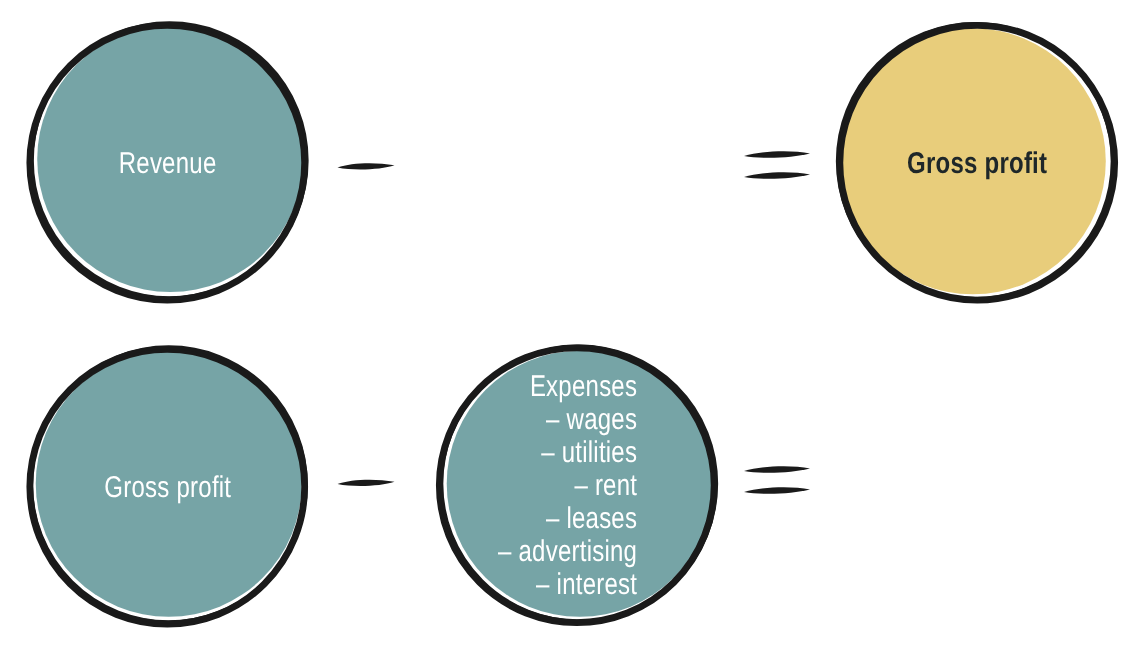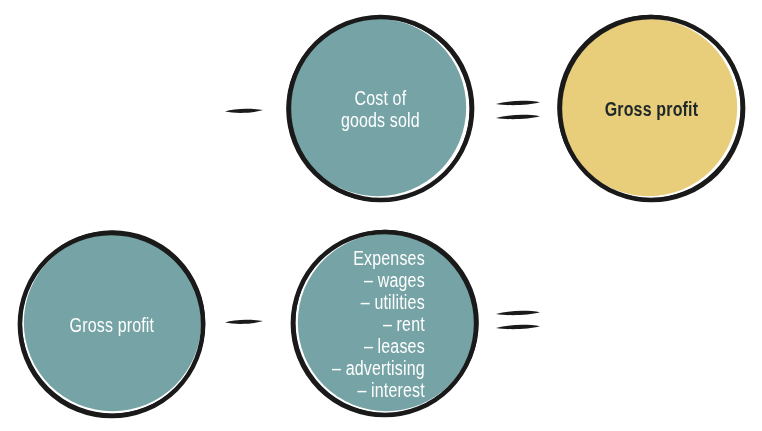--- a/index.html
+++ b/index.html
@@ -60,40 +60,39 @@
   }
   .op { position: absolute; }
   .op svg { display: block; }
   .op path { fill: var(--outline); }
 </style>
 </head>
 <body>
 
 <div class="canvas">
 
+  <div class="circle" style="left:13px;top:10px">
+    <svg viewBox="0 0 200 200">
+      <circle class="cfill teal" cx="102" cy="97.5" r="90"></circle>
+      <circle class="ring" cx="100" cy="100" r="93"></circle>
+      <circle class="ring2" cx="101.5" cy="98.5" r="93"></circle>
+    </svg>
+    <div class="label center light">
+      <div class="lines">
+        <span class="line">Revenue</span>
+      </div>
+    </div>
+  </div>
 
   <div class="op" style="left:224px;top:103px">
     <svg width="40" height="16" viewBox="0 0 40 16">
       <path d="M1,8.6 C10,5.4 26,4.9 39,7.1 C30,10.1 12,10.9 1,8.6 Z"></path>
     </svg>
   </div>
 
-  <div class="circle" style="left:282px;top:10px">
-    <svg viewBox="0 0 200 200">
-      <circle class="cfill teal" cx="97" cy="99" r="90"></circle>
-      <circle class="ring" cx="100" cy="100" r="93"></circle>
-      <circle class="ring2" cx="98.5" cy="100.5" r="93"></circle>
-    </svg>
-    <div class="label center light">
-      <div class="lines">
-        <span class="line">Cost of</span>
-        <span class="line">goods sold</span>
-      </div>
-    </div>
-  </div>
 
   <div class="op" style="left:494px;top:94px">
     <svg width="48" height="32" viewBox="0 0 48 32">
       <path d="M2,10 C14,6.4 34,5.9 46,8.3 C34,11.4 14,12 2,10 Z"></path>
       <path d="M2,24 C14,20.4 34,19.9 46,22.3 C34,25.4 14,26 2,24 Z"></path>
     </svg>
   </div>
 
   <div class="circle" style="left:553px;top:10px">
     <svg viewBox="0 0 200 200">

